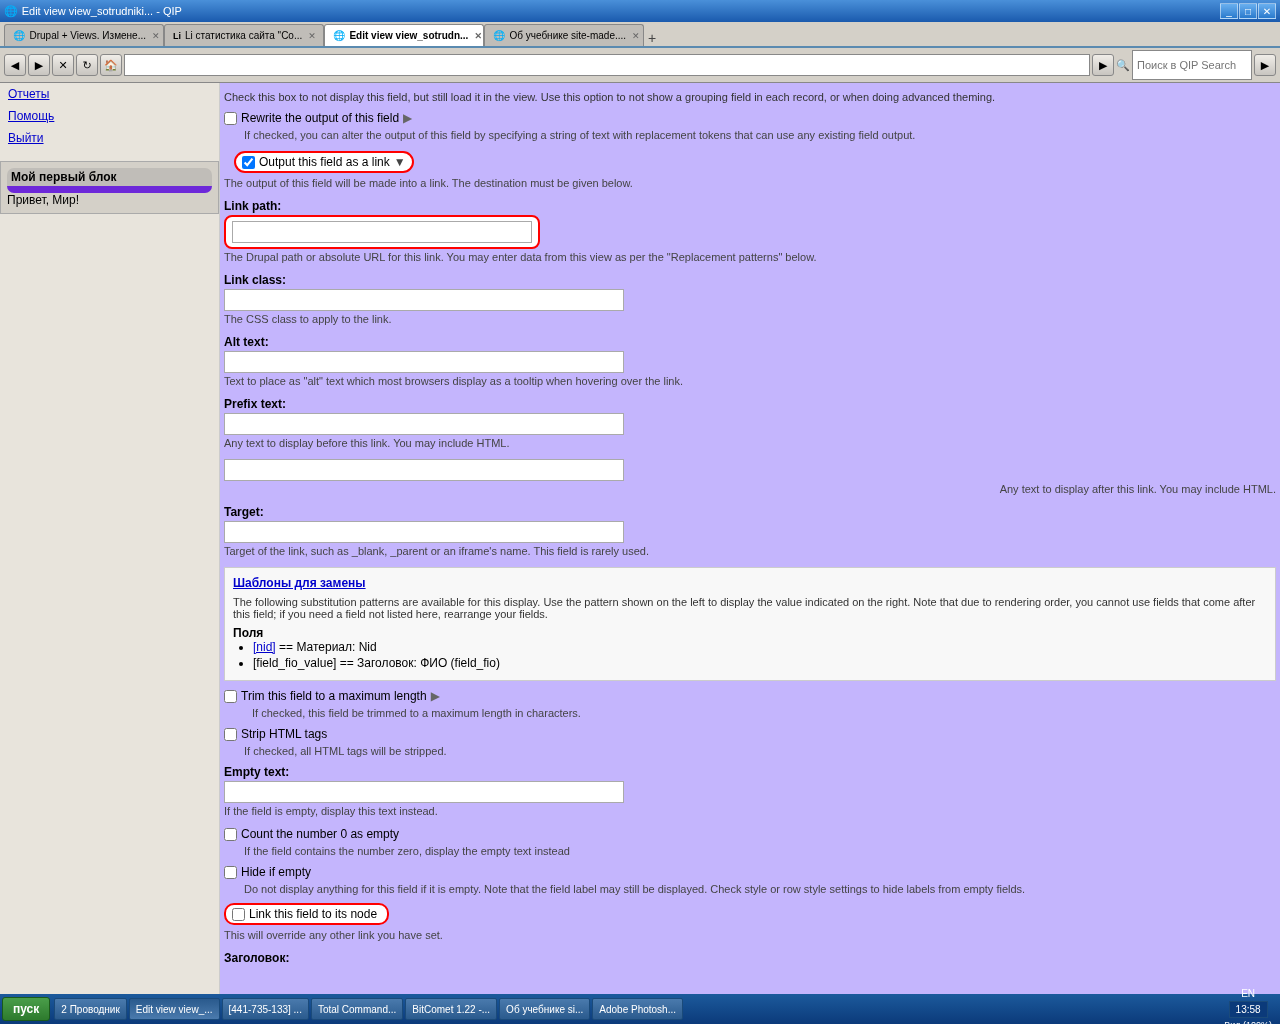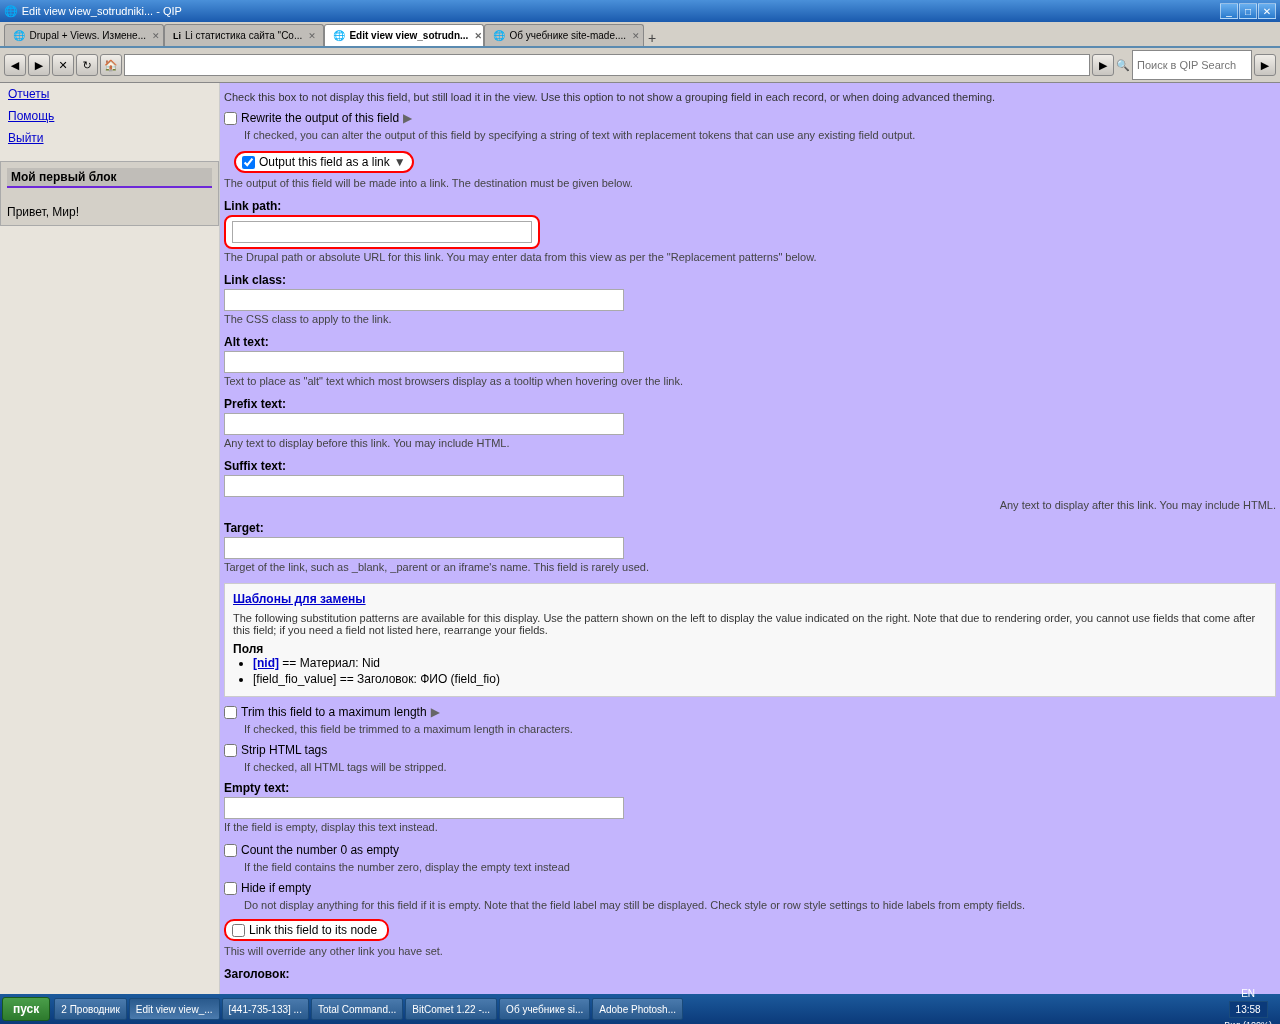--- a/index.html
+++ b/index.html
@@ -36,21 +36,21 @@
     .search-box { width: 120px; height: 30px; border: 1px solid #888; padding: 8px 4px; font-size: 11px; }
 
     
     .main-layout { display: flex; flex: 1; overflow: hidden; }
 
     
     .sidebar { width: 220px; background: #e8e4dc; border-right: 1px solid #ccc; padding: 0; overflow-y: auto; flex-shrink: 0; }
     .sidebar-menu { list-style: none; }
     .sidebar-menu li { padding: 4px 8px; cursor: pointer; color: #0000cc; text-decoration: underline; font-size: 12px; }
     .sidebar-block { margin-top: 12px; background: #d4d0c8; border: 1px solid #aaa; padding: 6px; }
-    .sidebar-block-title { font-weight: bold; font-size: 12px; margin-bottom: 17px; background: #c0bdb8; padding: 2px 4px; border-bottom: 2px solid #6d28d9; }
+    .sidebar-block-title { font-weight: bold; font-size: 12px; margin-bottom: 0; background: #c0bdb8; padding: 2px 4px; border-bottom: 7px solid #6d28d9; border-radius: 7px; }
     .sidebar-block-content { font-size: 12px; }
 
     
     .content { flex: 1; overflow-y: auto; padding: 8px 4px; background: #c4b5fd; }
 
     
     .form-group { margin-bottom: 10px; }
     .form-label { font-weight: bold; font-size: 12px; display: block; margin-bottom: 2px; }
     .form-input { width: 100%; border: 1px solid #aaa; padding: 2px 4px; font-size: 12px; height: 22px; background: white; }
     .checkbox-row { display: flex; align-items: center; gap: 4px; margin-bottom: 4px; }
@@ -60,21 +60,21 @@
     .highlighted-checkbox { border: 2px solid red; border-radius: 12px; padding: 2px 6px; display: inline-flex; align-items: center; gap: 4px; background: white; }
     .highlighted-input-group { border: 2px solid red; border-radius: 8px; padding: 4px 6px; display: inline-block; background: white; }
 
     
     .subst-box { border: 1px solid #ccc; background: #f8f8f8; padding: 8px; margin: 8px 0; }
     .subst-title { color: #0000cc; text-decoration: underline; font-size: 12px; cursor: pointer; font-weight: bold; }
     .subst-description { font-size: 11px; color: #333; margin: 6px 0; }
     .fields-title { font-weight: bold; font-size: 12px; margin-top: 6px; }
     .fields-list { list-style: disc; padding-left: 20px; font-size: 12px; }
     .fields-list li { margin-bottom: 2px; }
-    .nid-link { color: #0000cc; text-decoration: underline; font-weight: bold; }
+    .nid-link { color: #0000cc; text-decoration: underline; }
 
     
     ::-webkit-scrollbar { width: 16px; }
     ::-webkit-scrollbar-track { background: #d4d0c8; }
     ::-webkit-scrollbar-thumb { background: #a0a0a0; border: 1px solid #888; }
   </style>
 </head>
 <body>
 
 <div class="browser">
@@ -184,21 +184,20 @@
         <p style="font-size:11px;color:#444;margin-top:2px;">Text to place as "alt" text which most browsers display as a tooltip when hovering over the link.</p>
       </div>
 
       <div class="form-group">
         <label class="form-label">Prefix text:</label>
         <input class="form-input" type="text" style="width: 400px;">
         <p style="font-size:11px;color:#444;margin-top:2px;">Any text to display before this link. You may include HTML.</p>
       </div>
 
       <div class="form-group">
-        <label class="form-label">Suffix text:</label>
         <input class="form-input" type="text" style="width: 400px;">
         <p style="font-size:11px;color:#444;margin-top:2px;text-align:right;">Any text to display after this link. You may include HTML.</p>
       </div>
 
       <div class="form-group">
         <label class="form-label">Target:</label>
         <input class="form-input" type="text" style="width: 400px;">
         <p style="font-size:11px;color:#444;margin-top:2px;">Target of the link, such as _blank, _parent or an iframe's name. This field is rarely used.</p>
       </div>
 
@@ -215,21 +214,21 @@
             <span>[field_fio_value] == Заголовок: ФИО (field_fio)</span>
           </li>
         </ul>
       </div>
 
       <div class="checkbox-row form-group">
         <input type="checkbox" id="trim" style="">
         <label for="trim">Trim this field to a maximum length</label>
         <span style="color:#666;">▶</span>
       </div>
-      <p style="font-size:11px;color:#444;margin-bottom:8px;margin-left:20px;">If checked, this field be trimmed to a maximum length in characters.</p>
+      <p style="font-size:11px;color:#444;margin-bottom:8px;margin-left:28px;">If checked, this field be trimmed to a maximum length in characters.</p>
 
       <div class="checkbox-row form-group">
         <input type="checkbox" id="strip" style="">
         <label for="strip">Strip HTML tags</label>
       </div>
       <p style="font-size:11px;color:#444;margin-bottom:8px;margin-left:20px;">If checked, all HTML tags will be stripped.</p>
 
       <div class="form-group">
         <label class="form-label">Empty text:</label>
         <input class="form-input" type="text" style="width: 400px;">

